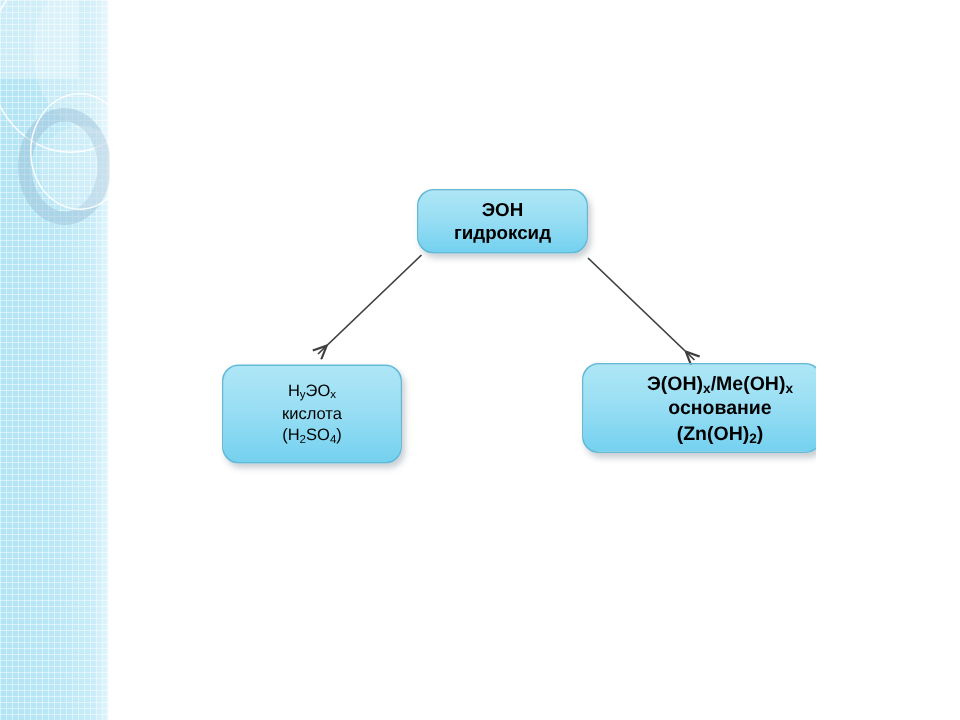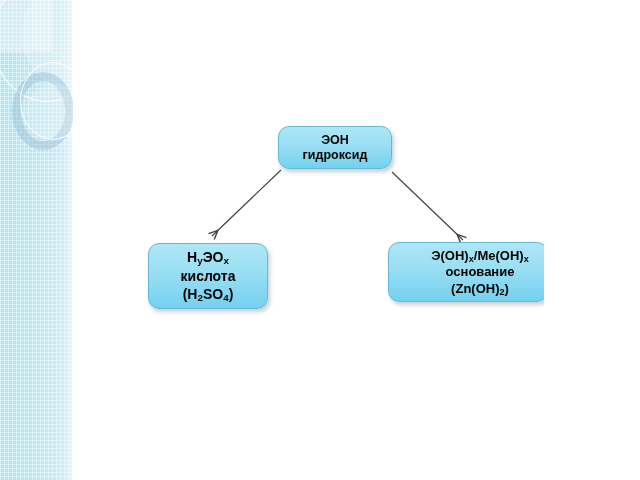--- a/index.html
+++ b/index.html
@@ -126,22 +126,22 @@
     height: 43px;
     font-size: 12.5px;
     font-weight: bold;
   }
 
   #node-acid {
     left: 148px;
     top: 243px;
     width: 120px;
     height: 66px;
-    font-size: 14px;
-    font-weight: bold;
+    font-size: 11px;
+    font-weight: normal;
   }
   #node-acid .line { margin: 1px 0; }
 
   #node-base {
     left: 388px;
     top: 242px;
     width: 160px;
     height: 60px;
     font-size: 13px;
     font-weight: bold;

